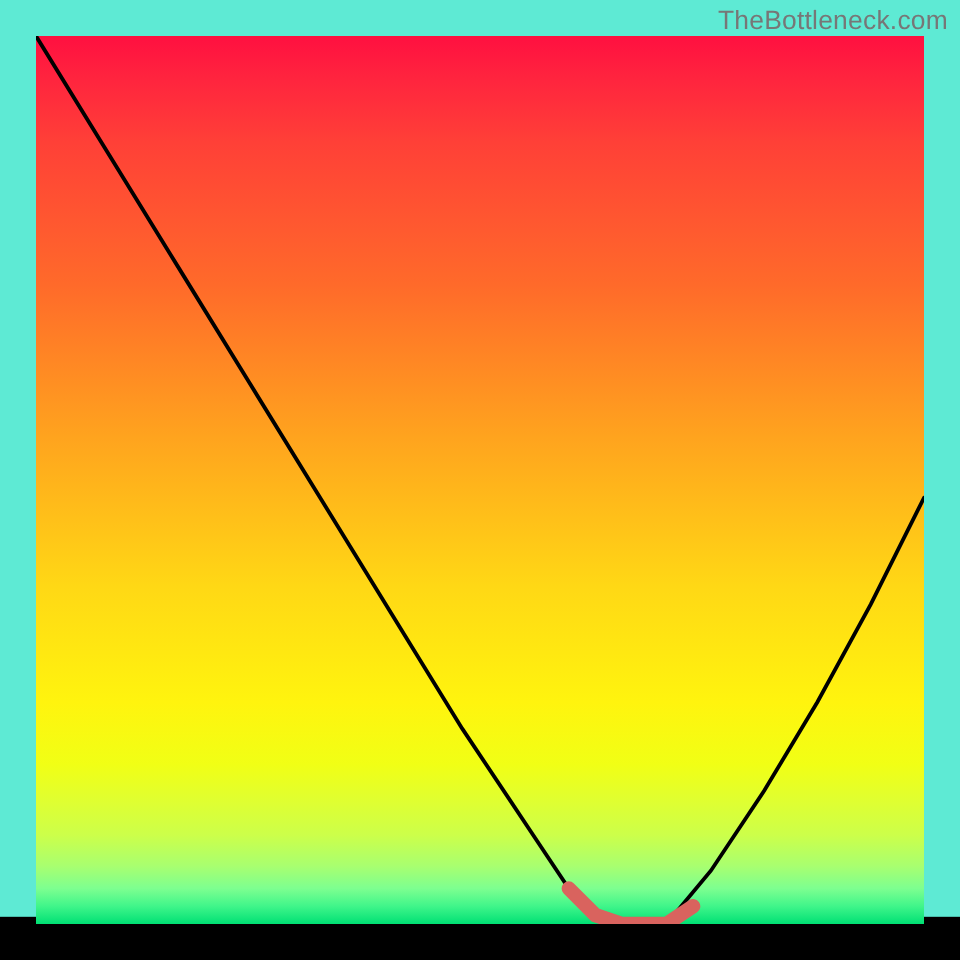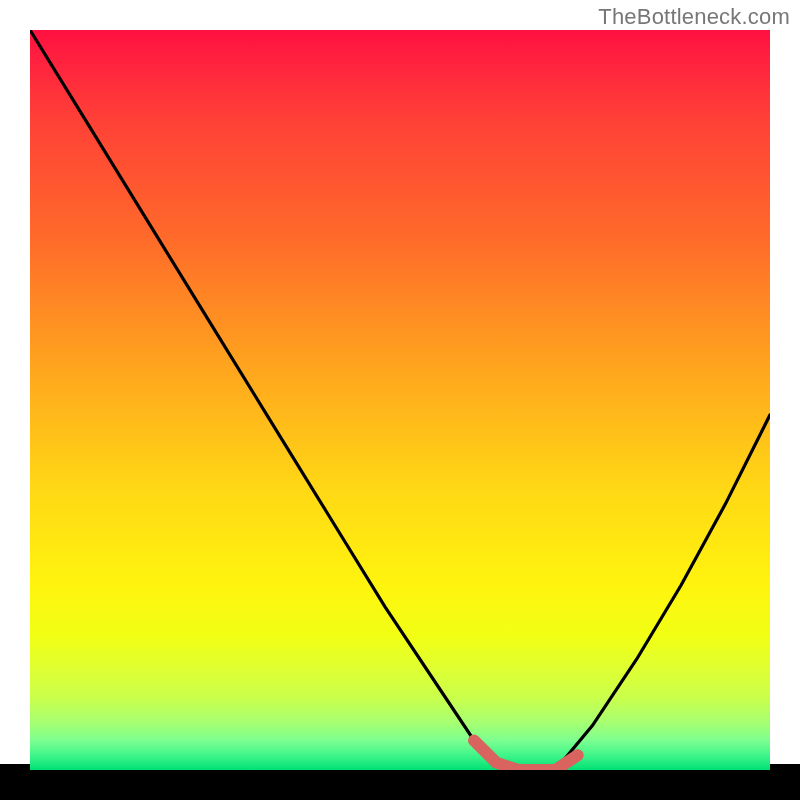--- a/index.html
+++ b/index.html
@@ -9,21 +9,21 @@
     height: 800px;
     background: #000;
     overflow: hidden;
   }
   .frame {
     position: absolute;
     left: 0;
     top: 0;
     width: 800px;
     height: 764px;
-    background: #ffffff;
+    background: #5eead4;
   }
   .watermark {
     position: absolute;
     top: 4px;
     right: 10px;
     font-family: Arial, Helvetica, sans-serif;
     font-size: 22px;
     color: #777;
     letter-spacing: 0.2px;
   }

